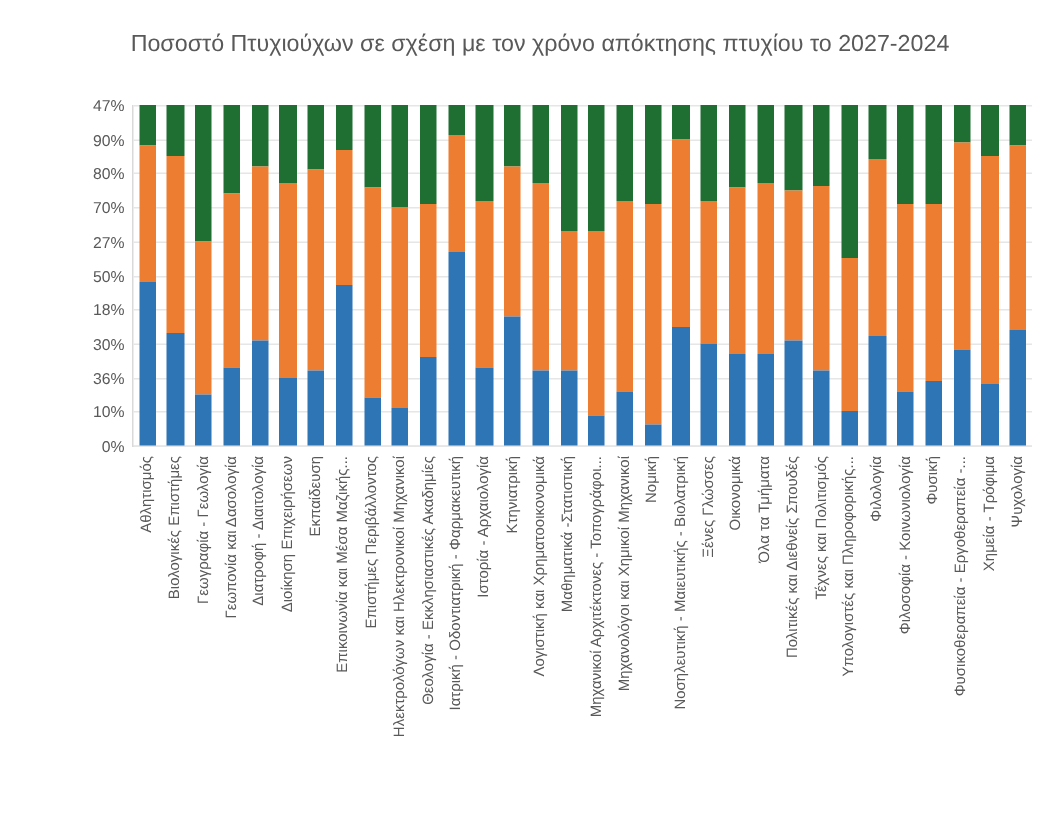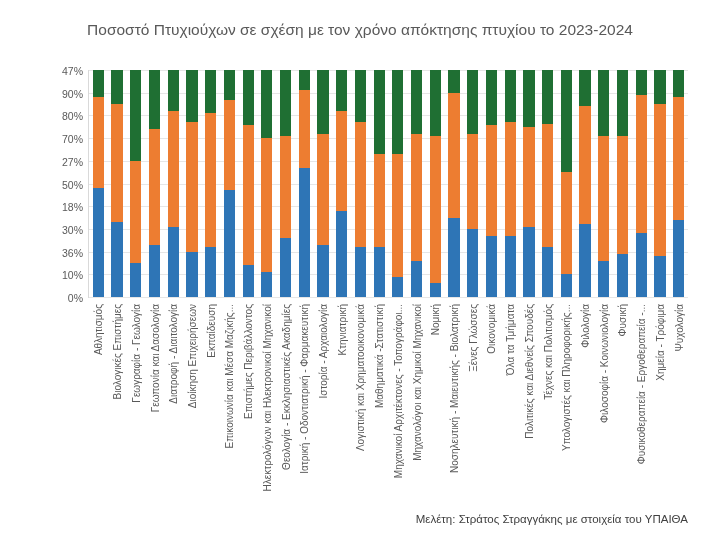--- a/index.html
+++ b/index.html
@@ -126,21 +126,21 @@
     font-size: 11.5px;
     color: #404040;
     white-space: nowrap;
   }
 </style>
 </head>
 <body>
 
 <div id="chart-root">
 
-  <div class="chart-title">Ποσοστό Πτυχιούχων σε σχέση με τον χρόνο απόκτησης πτυχίου το 2023-2024</div>
+  <div class="chart-title">Ποσοστό Πτυχιούχων σε σχέση με τον χρόνο απόκτησης πτυχίου το 2027-2024</div>
 
   <div class="plot-area">
     <div id="gridlines">
         <div class="gridline" style="top: 100%;">
           <span class="ytick-label">0%</span>
         </div>
         <div class="gridline" style="top: 90%;">
           <span class="ytick-label">10%</span>
         </div>
         <div class="gridline" style="top: 80%;">
@@ -425,15 +425,14 @@
             <div class="seg" style="background: rgb(31, 111, 51); height: 12%;"></div>
             <div class="seg" style="background: rgb(237, 125, 49); height: 54%;"></div>
             <div class="seg" style="background: rgb(46, 117, 182); height: 34%;"></div>
           </div>
           <div class="xtick-label">Ψυχολογία</div>
         </div>
       </div>
   </div>
 
 
-  <div class="source-note">Μελέτη: Στράτος Στραγγάκης με στοιχεία του ΥΠΑΙΘΑ</div>
 
 </div>
 
 </body></html>

